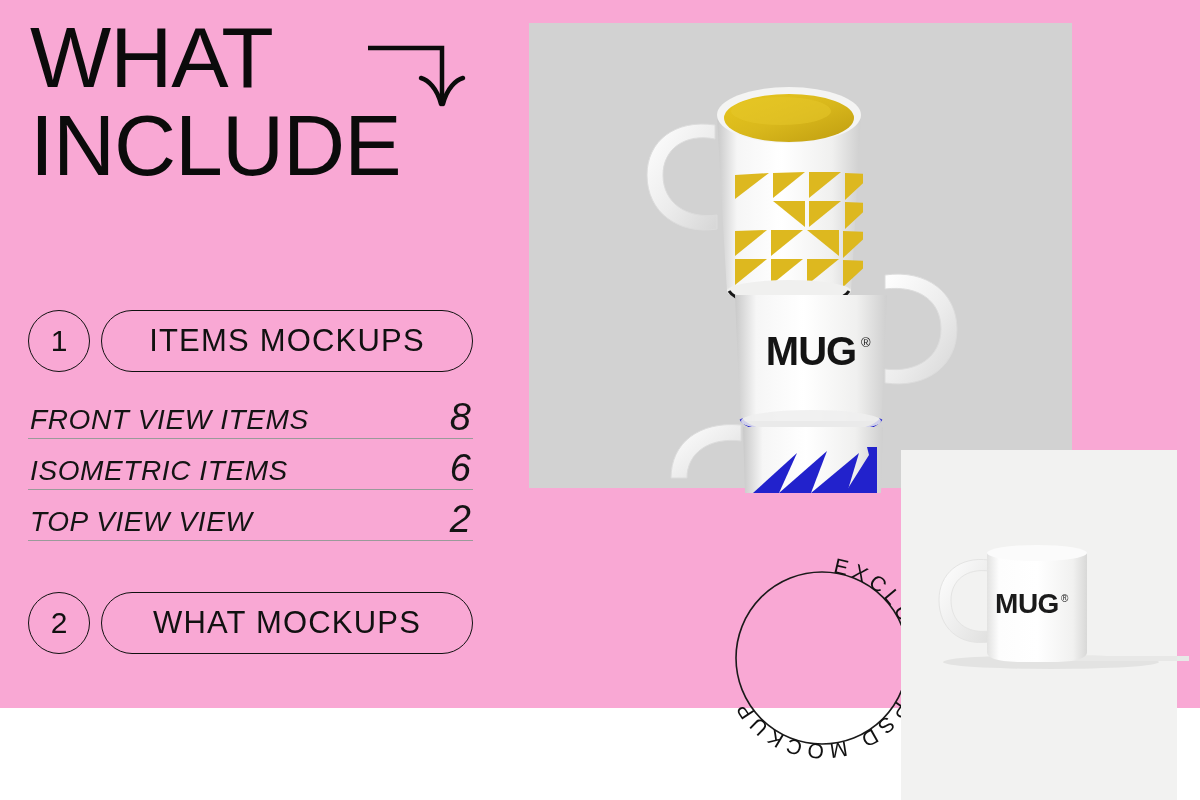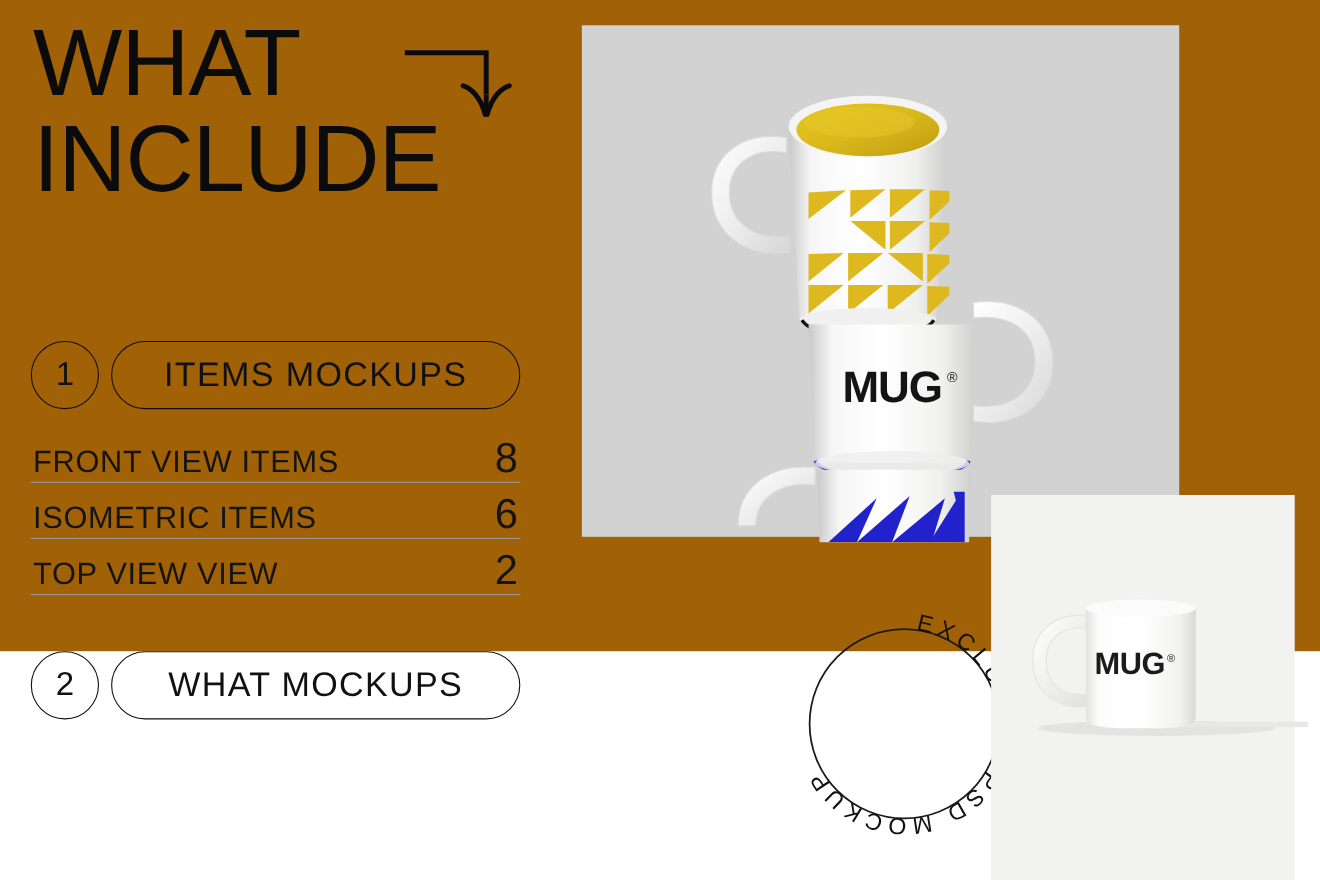--- a/index.html
+++ b/index.html
@@ -2,21 +2,21 @@
 <html><head>
 <meta charset="utf-8">
 <style>
   * { margin:0; padding:0; box-sizing:border-box; }
   html, body {
     width:1200px; height:800px;
     background:#ffffff;
     font-family:"Liberation Sans", sans-serif;
     overflow:hidden;
   }
-  .page { position:relative; width:1200px; height:592px; background:#a16207; }
+  .page { position:relative; width:1200px; height:708px; background:#f9a8d4; }
 
   
   .left-col { position:absolute; left:0; top:0; width:520px; height:800px; }
 
   .title-block { position:absolute; left:30px; top:14px; width:470px; }
   .title-line {
     font-family:"Liberation Sans", sans-serif;
     font-size:86px; line-height:86px; font-weight:400;
     letter-spacing:-1px; color:#0b0b0b; white-space:nowrap;
   }
@@ -31,21 +31,21 @@
     display:flex; align-items:center; justify-content:center;
     font-size:30px; color:#111; flex:0 0 auto;
   }
   .pill {
     flex:1 1 auto; height:62px; border:1.6px solid #111; border-radius:34px;
     display:flex; align-items:center; justify-content:center;
     font-size:31px; letter-spacing:1.2px; color:#111;
   }
 
   
-  .rows { margin-top:16px; }
+  .rows { margin-top:16px;font-style:italic; }
   .row {
     display:flex; align-items:flex-end; justify-content:space-between;
     border-bottom:1.4px solid #9a9a9a;
     padding:0 2px 3px 2px; height:51px;
   }
   .row-label { font-size:28px; letter-spacing:0.6px; color:#141414; line-height:30px; }
   .row-value { font-size:38px; color:#141414; line-height:36px; }
 
   
   .gray-panel {

